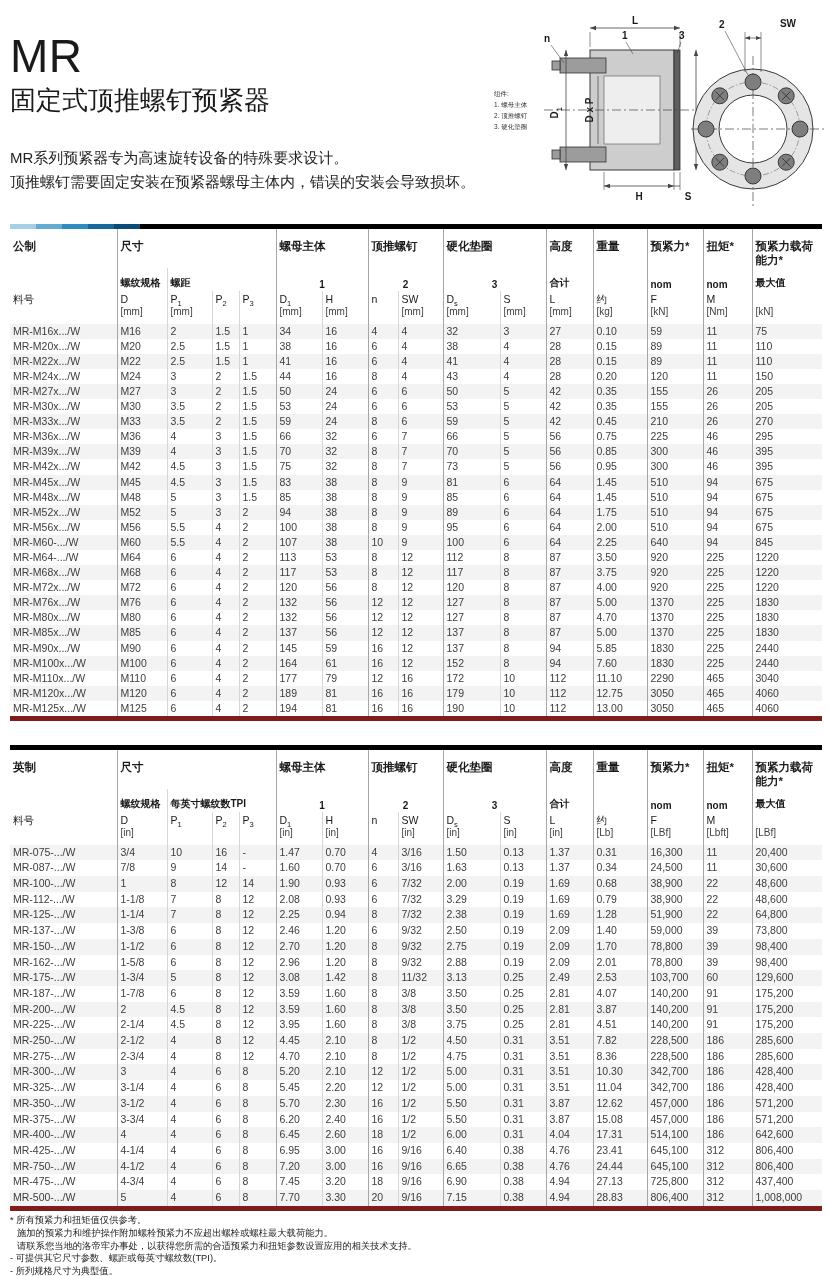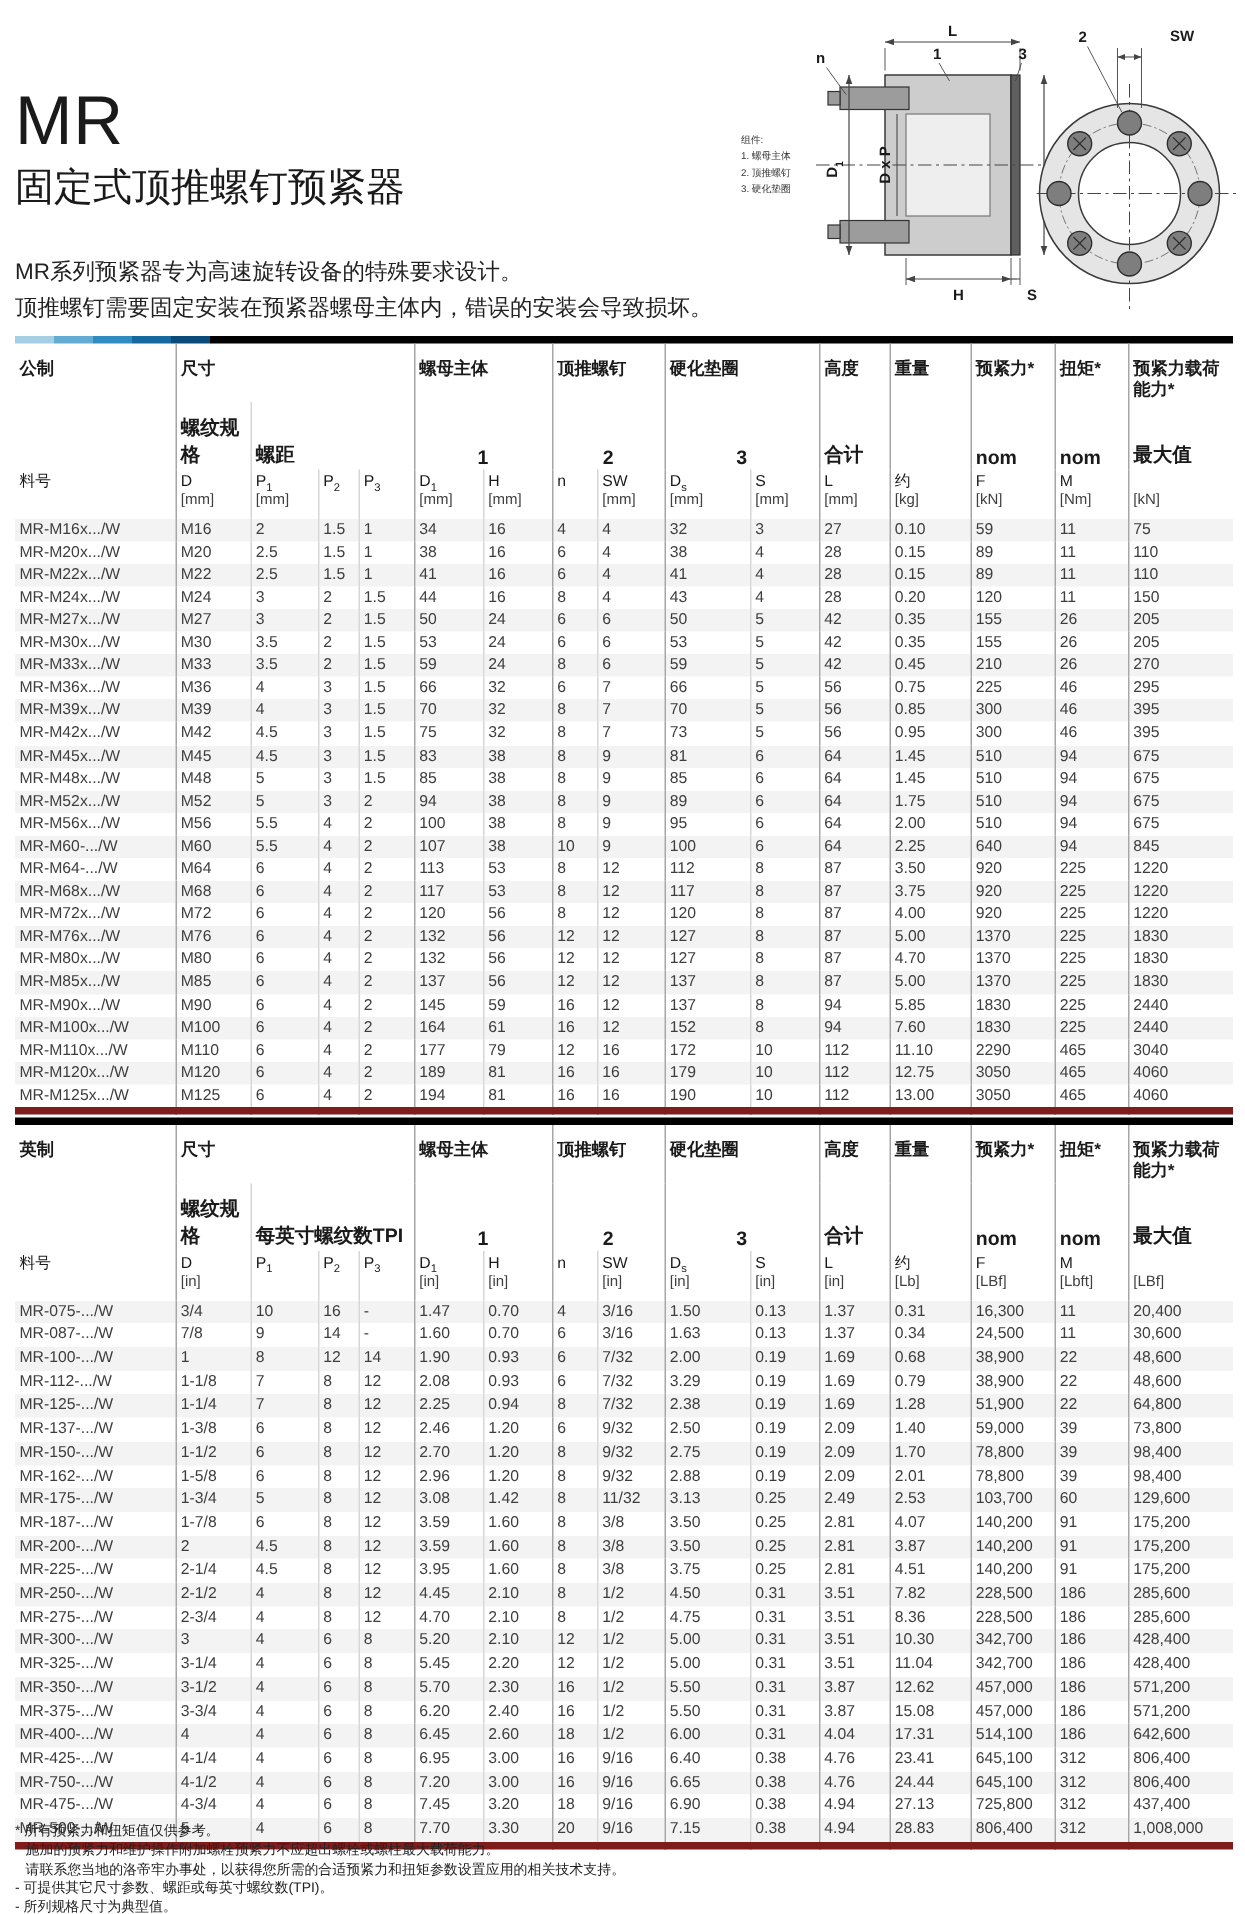--- a/index.html
+++ b/index.html
@@ -1,19 +1,19 @@
 <!DOCTYPE html>
 <html><head>
 <meta charset="utf-8">
 <style>
   html,body{margin:0;padding:0;background:#fff;}
   .page{position:relative;width:830px;height:1276px;background:#fff;overflow:hidden;
         font-family:"Liberation Sans","DejaVu Sans",sans-serif;color:#1a1a1a;}
   
-  .hdr{position:absolute;left:10px;top:56px;width:470px;}
+  .hdr{position:absolute;left:10px;top:32px;width:470px;}
   .title{font-size:46px;line-height:1.05;font-weight:400;letter-spacing:.5px;}
   .subtitle{font-size:26px;font-weight:400;margin-top:3px;}
   .desc{margin-top:28px;font-size:15px;line-height:1.6;color:#222;}
   
   .diagrams{position:absolute;top:12px;right:4px;width:332px;height:202px;}
   .legend{position:absolute;left:0;top:76px;width:58px;font-size:6.5px;line-height:1.7;color:#333;}
   .sv-left{position:absolute;left:44px;top:2px;}
   .sv-right{position:absolute;right:0;top:2px;}
   .dlab{font-size:10px;font-weight:bold;fill:#1a1a1a;font-family:"Liberation Sans","DejaVu Sans",sans-serif;}
   
@@ -22,21 +22,21 @@
   .tw-imperial{top:745px;}
   .bar{height:5px;background:#000;}
   .bar.gradient{background:linear-gradient(to right,
       #a6cfe6 0,#a6cfe6 26px,#63abd3 26px,#63abd3 52px,#2f8bc0 52px,#2f8bc0 78px,
       #15699f 78px,#15699f 104px,#0b4b79 104px,#0b4b79 130px,#000 130px);}
   table{border-collapse:collapse;table-layout:fixed;width:812px;border-bottom:5px solid #7f1d1d;}
   th{text-align:left;font-weight:bold;}
   .lb{border-left:1px solid #d6d6d6;}
   .gb{border-left:1px solid #a6a6a6;}
   .h1 th{font-size:11.5px;padding:11px 3px 0 3px;vertical-align:top;line-height:1.2;}
-  .h2 th{font-size:13px;padding:8px 3px 1px 3px;vertical-align:bottom;}
+  .h2 th{font-size:10px;padding:8px 3px 1px 3px;vertical-align:bottom;}
   .h2 .ctr{text-align:center;}
   .h3 th{padding:2px 3px 6px 3px;vertical-align:top;}
   .cl{font-size:10.5px;font-weight:normal;height:13px;line-height:13px;white-space:nowrap;}
   .cl sub{font-size:7.5px;}
   .cu{font-size:10px;font-weight:normal;color:#3f3f3f;height:12px;line-height:12px;}
   td{font-size:10.5px;color:#3d3d3d;padding:0 3px;height:15.1px;line-height:15.1px;
      white-space:nowrap;overflow:hidden;}
   .tw-imperial td{height:15.7px;line-height:15.7px;}
   tbody tr:nth-child(odd){background:#f3f3f3;}
   

